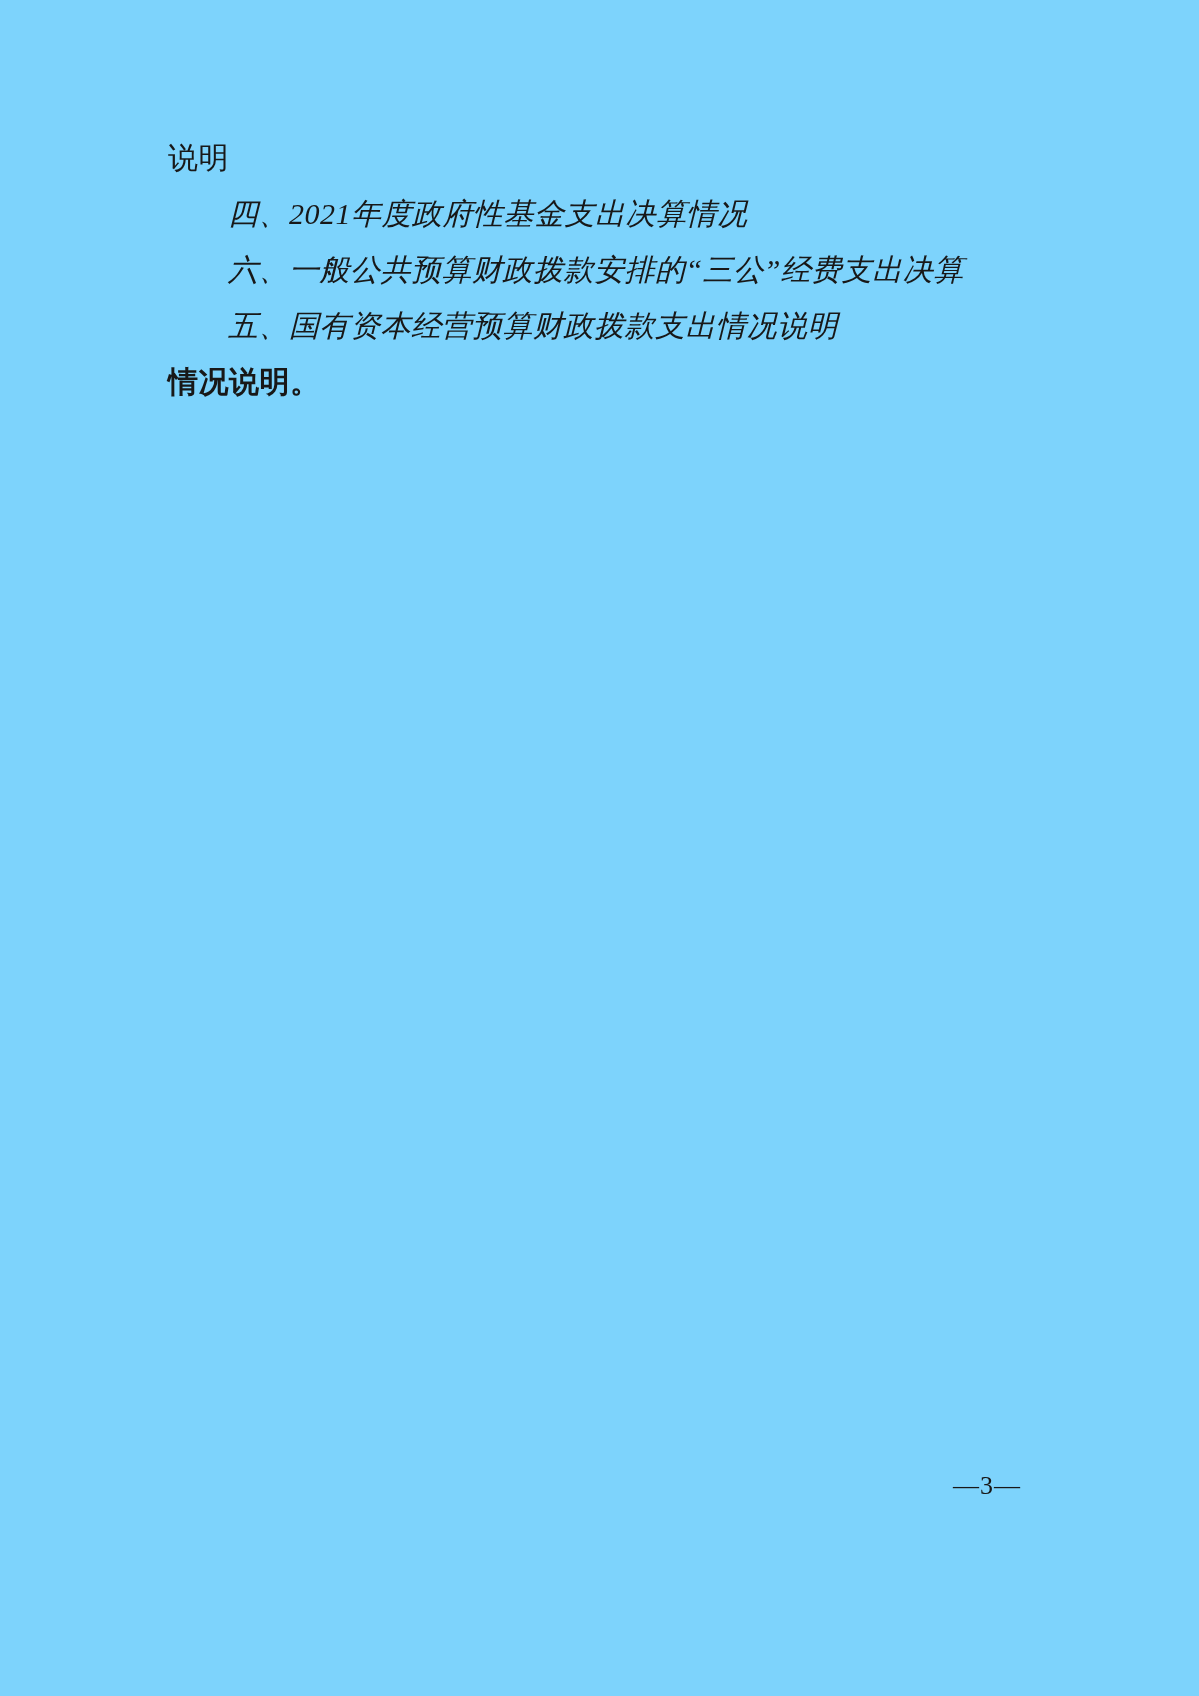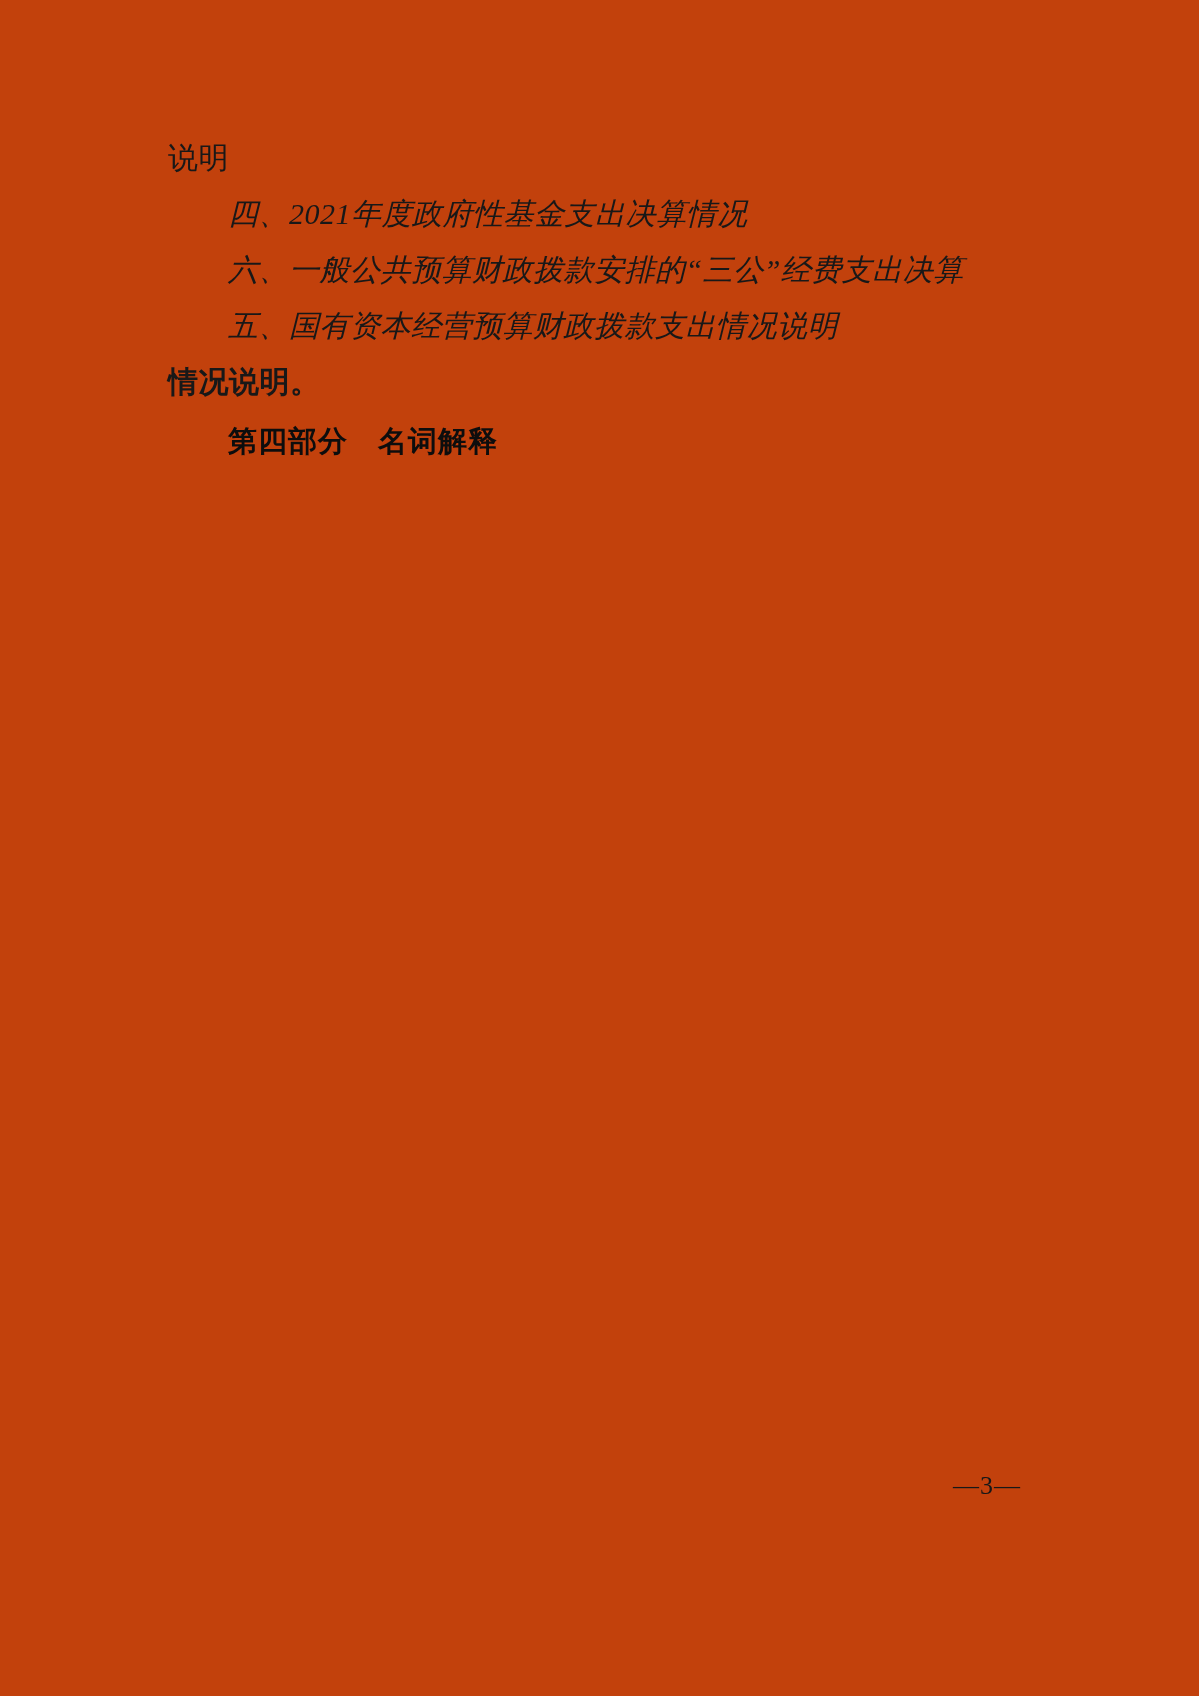--- a/index.html
+++ b/index.html
@@ -4,21 +4,21 @@
 <style>
   html, body {
     margin: 0;
     padding: 0;
     background: #ffffff;
   }
   .page {
     position: relative;
     width: 1199px;
     height: 1696px;
-    background: #c2410c;
+    background: #7dd3fc;
     margin: 0 auto;
     overflow: hidden;
     font-family: "Liberation Serif", "DejaVu Serif", serif;
     color: #1a1a1a;
   }
   .content {
     position: absolute;
     left: 168px;
     top: 130px;
     width: 860px;
@@ -68,19 +68,18 @@
 
     <div class="line indent">四、2021年度政府性基金支出决算情况</div>
 
     <div class="line indent">六、一般公共预算财政拨款安排的“三公”经费支出决算</div>
 
     <div class="line indent">五、国有资本经营预算财政拨款支出情况说明</div>
 
     <div class="line wrap-line">情况说明。</div>
 
 
-    <div class="section-title">第四部分　名词解释</div>
 
   </div>
 
   <div class="page-number">—3—</div>
 
 </div>
 
 </body></html>

